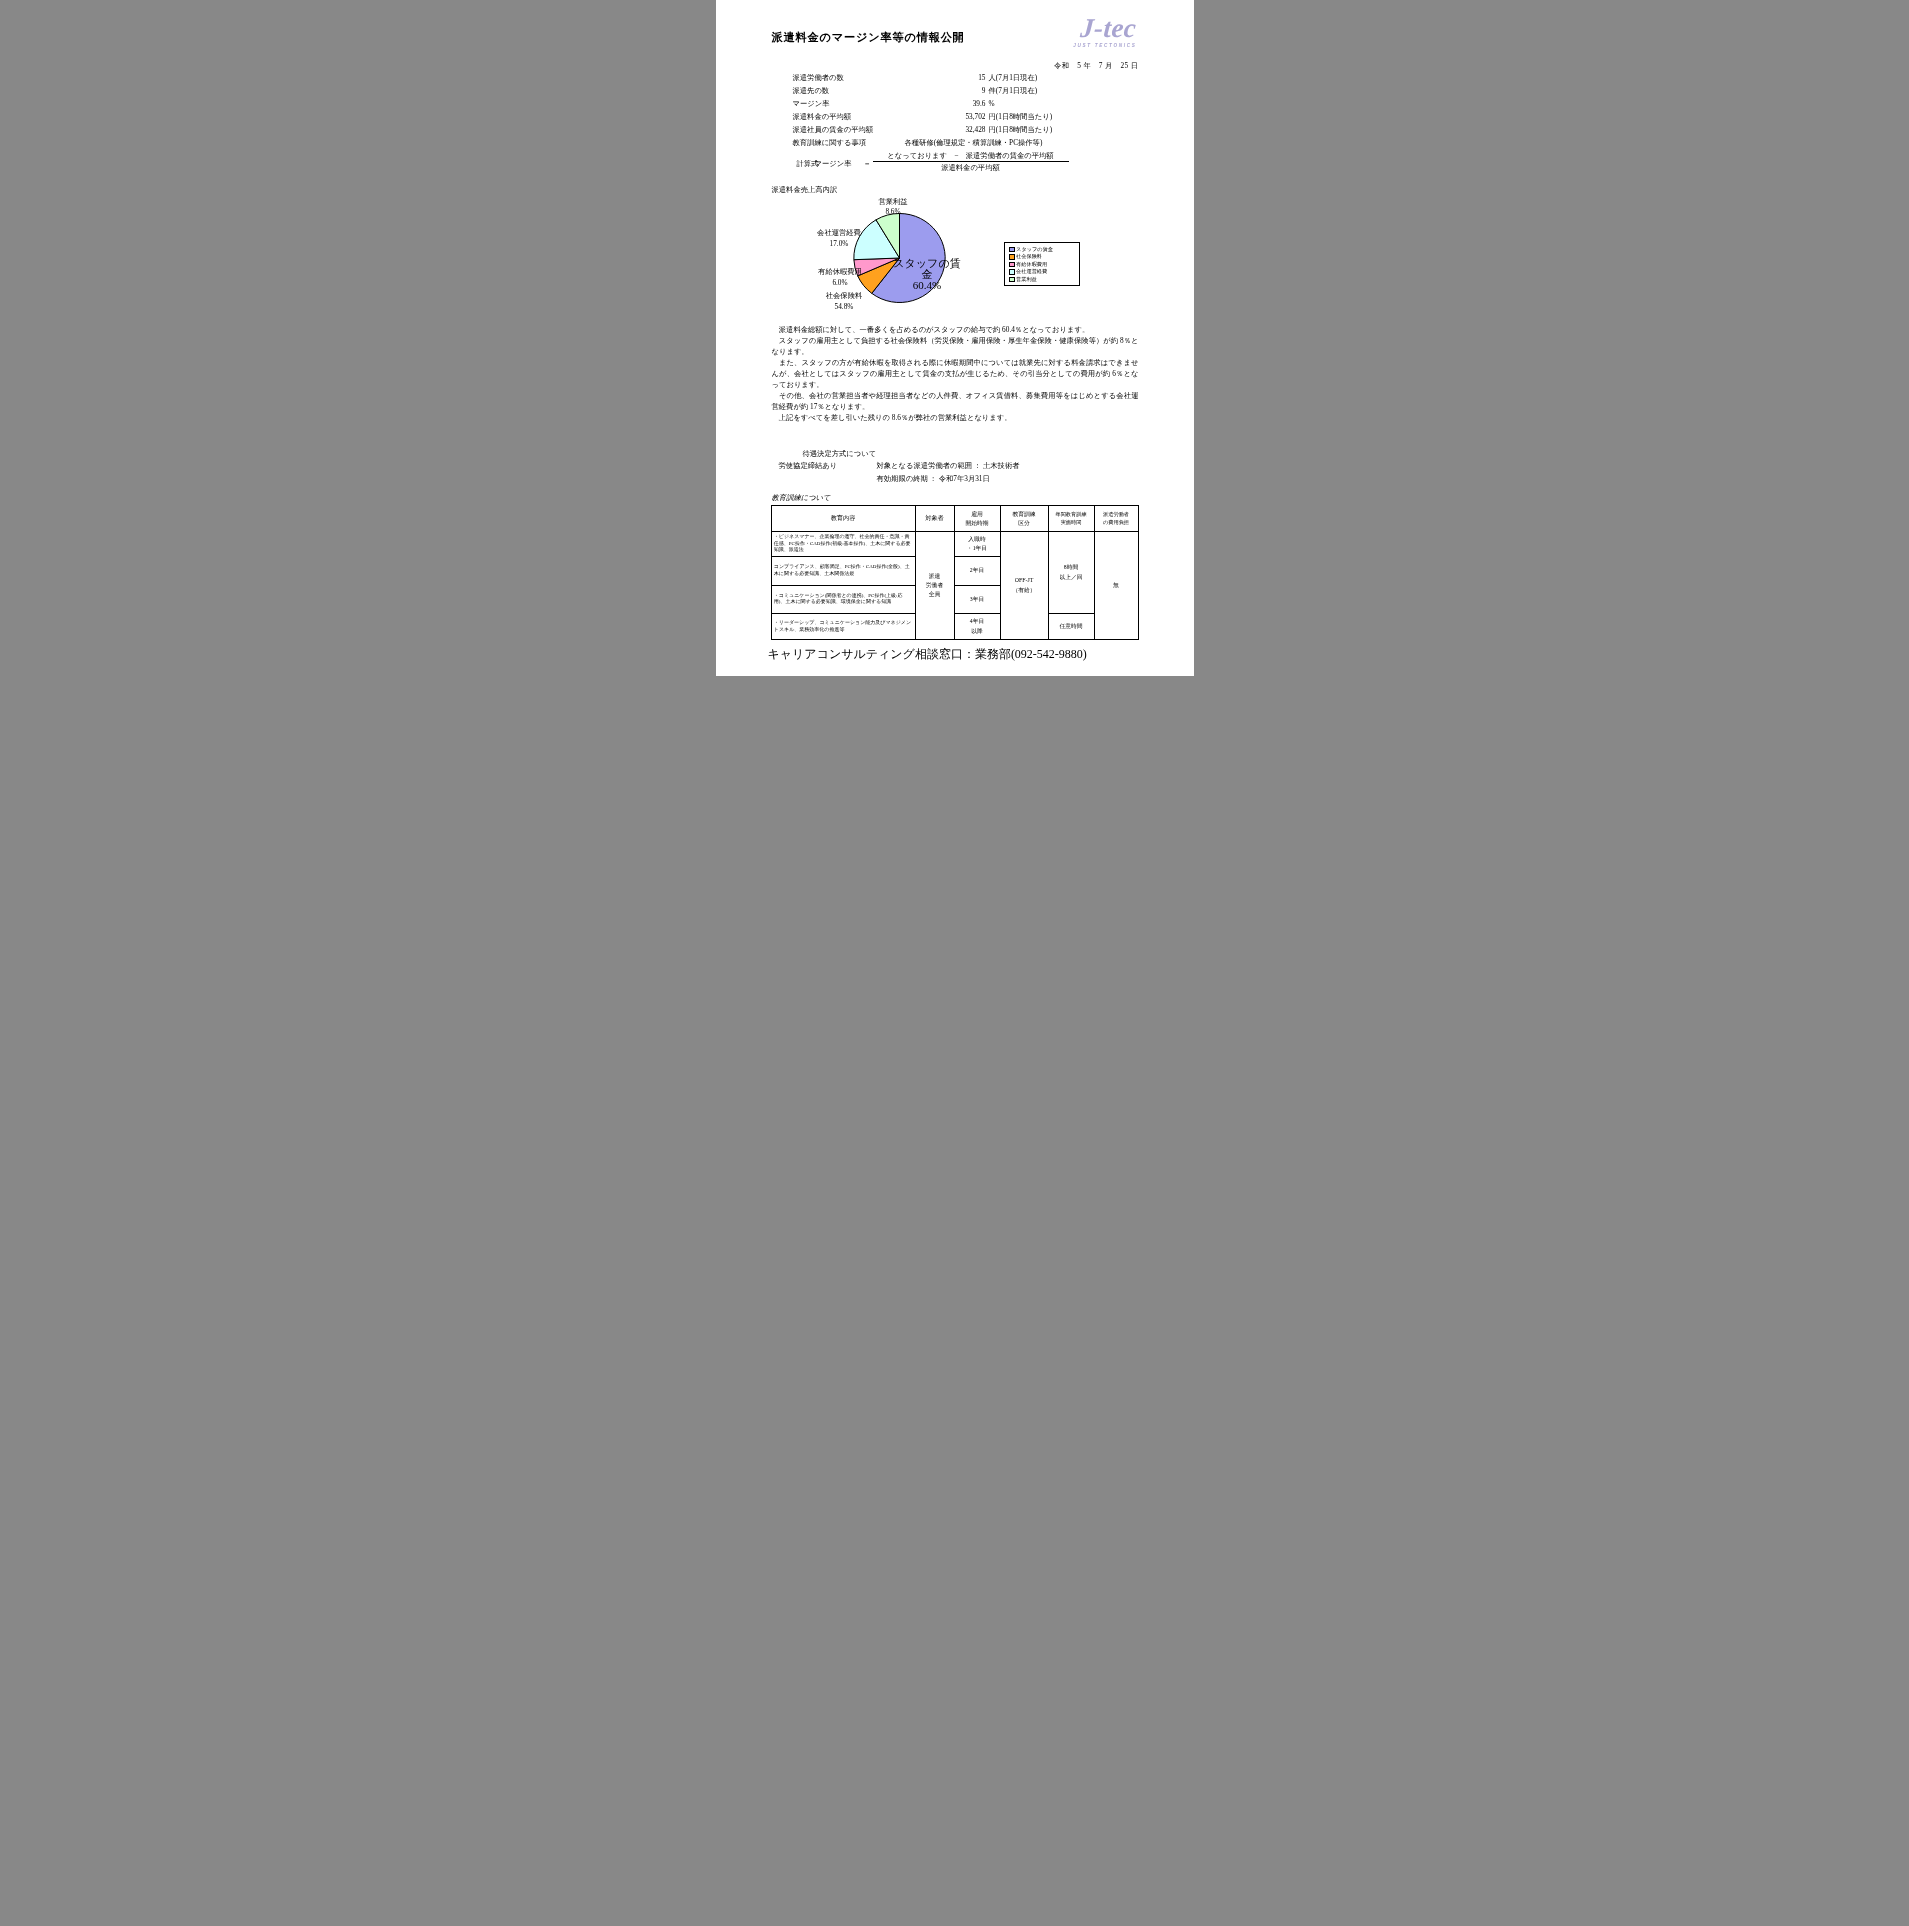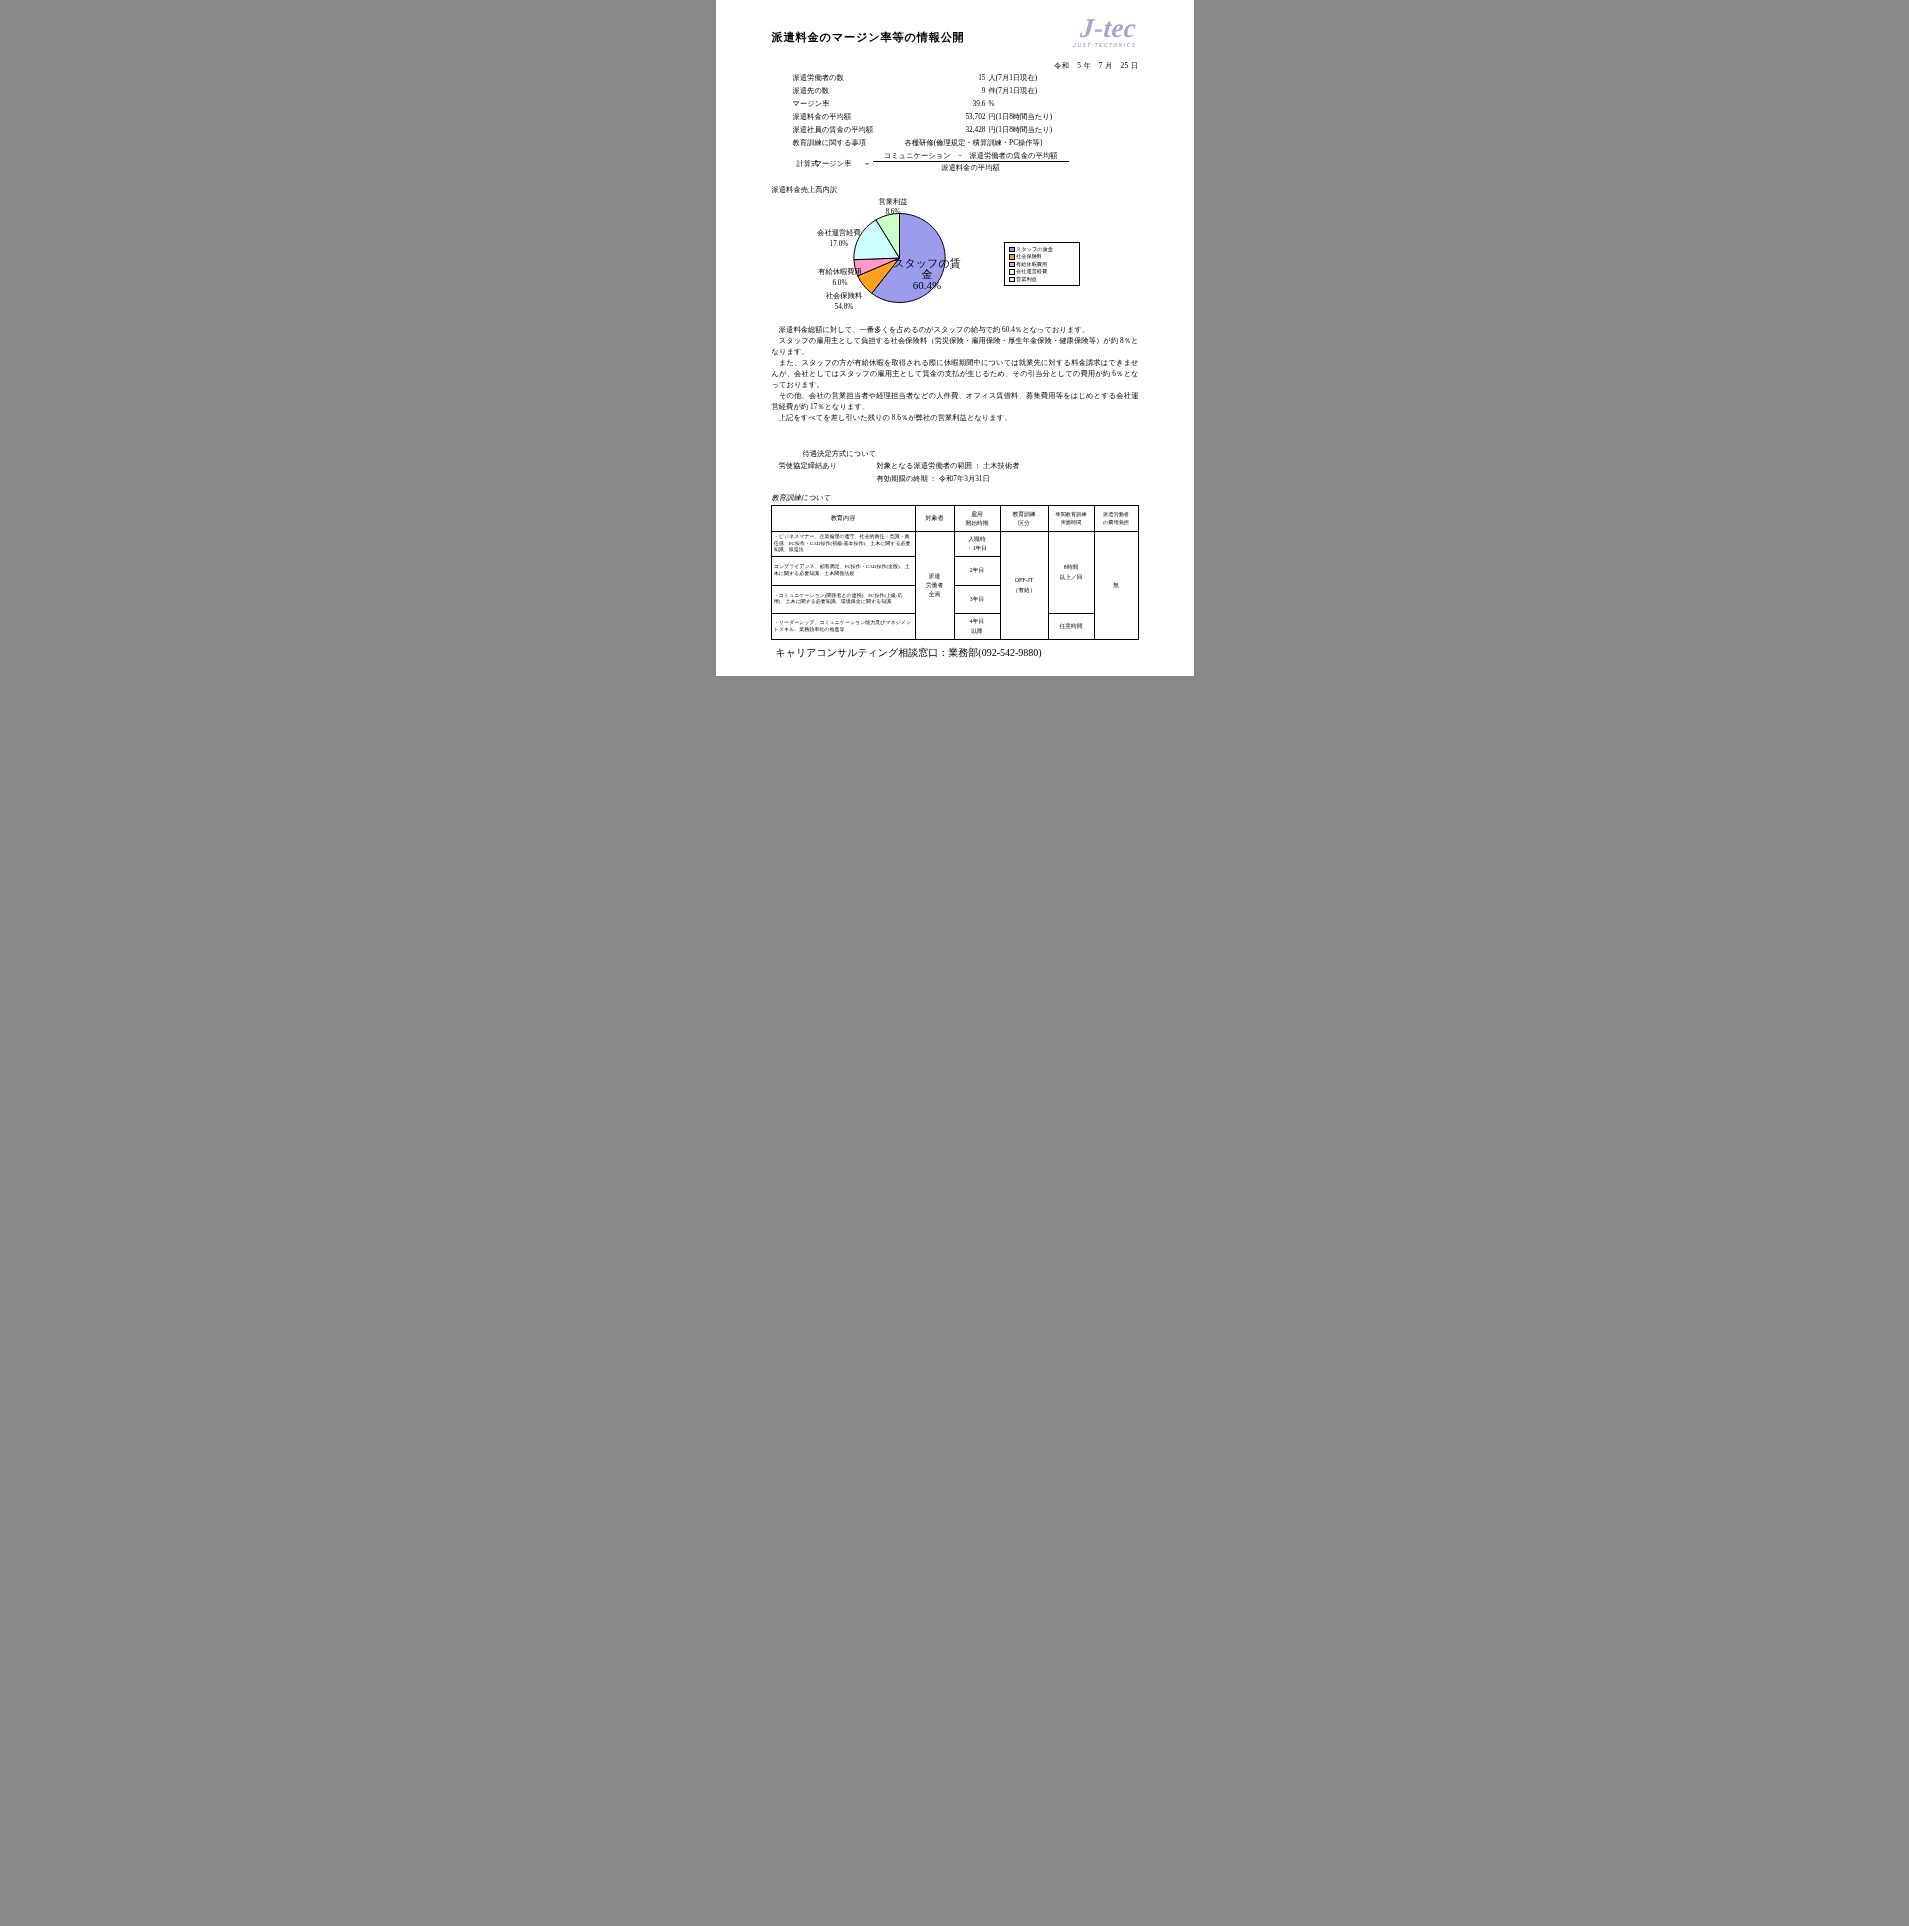--- a/index.html
+++ b/index.html
@@ -64,21 +64,21 @@
   table.train td{
     border:0.5px solid #000;border-top:1.3px solid #000;
     vertical-align:middle;white-space:pre-line;
   }
   th.h-big{font-size:6.2px;}
   th.h-mid{font-size:5.8px;line-height:8.5px;}
   th.h-sm{font-size:5.2px;line-height:7.3px;}
   td.cell-content{font-size:5px;line-height:6.7px;padding:1.2px 2.3px;text-align:left;}
   td.cell-center{font-size:5.8px;line-height:9.2px;text-align:center;}
   
-  .footer{left:60px;top:646px;font-size:10px;font-family:Liberation Serif, serif;}
+  .footer{left:52px;top:646px;font-size:12px;font-family:Liberation Serif, serif;}
 </style>
 </head>
 <body>
 
 <div class="page">
 
   <h1 class="abs title">派遣料金のマージン率等の情報公開</h1>
 
   <div class="abs logo">
     <div class="logo-word" style="color: rgb(169, 165, 209);">J-tec</div>
@@ -116,21 +116,21 @@
     <div class="stat-row">
       <span class="stat-label">教育訓練に関する事項</span>
       <span class="stat-unit wide">各種研修(倫理規定・積算訓練・PC操作等)</span>
     </div>
   </div>
 
   <div class="abs f-label">計算式</div>
   <div class="abs f-lhs">マージン率</div>
   <div class="abs f-eq">＝</div>
   <div class="abs f-frac">
-    <div class="f-num">コミュニケーション　−　派遣労働者の賃金の平均額</div>
+    <div class="f-num">となっております　−　派遣労働者の賃金の平均額</div>
     <div class="f-bar"></div>
     <div class="f-den">派遣料金の平均額</div>
   </div>
 
   <div class="abs chart-heading">派遣料金売上高内訳</div>
 
   <div class="abs chart-area">
     <svg id="pie-svg" class="pie-svg" width="99" height="96" viewBox="0 0 258 250">
         <path d="M 129,125 L 129.0,9.0 A 119,116 0 1 1 56.7,217.1 Z" fill="#9c9cee" stroke="#000" stroke-width="2.6" stroke-linejoin="round"></path>
         <path d="M 129,125 L 56.7,217.1 A 119,116 0 0 1 20.1,171.7 Z" fill="#ffa11e" stroke="#000" stroke-width="2.6" stroke-linejoin="round"></path>

